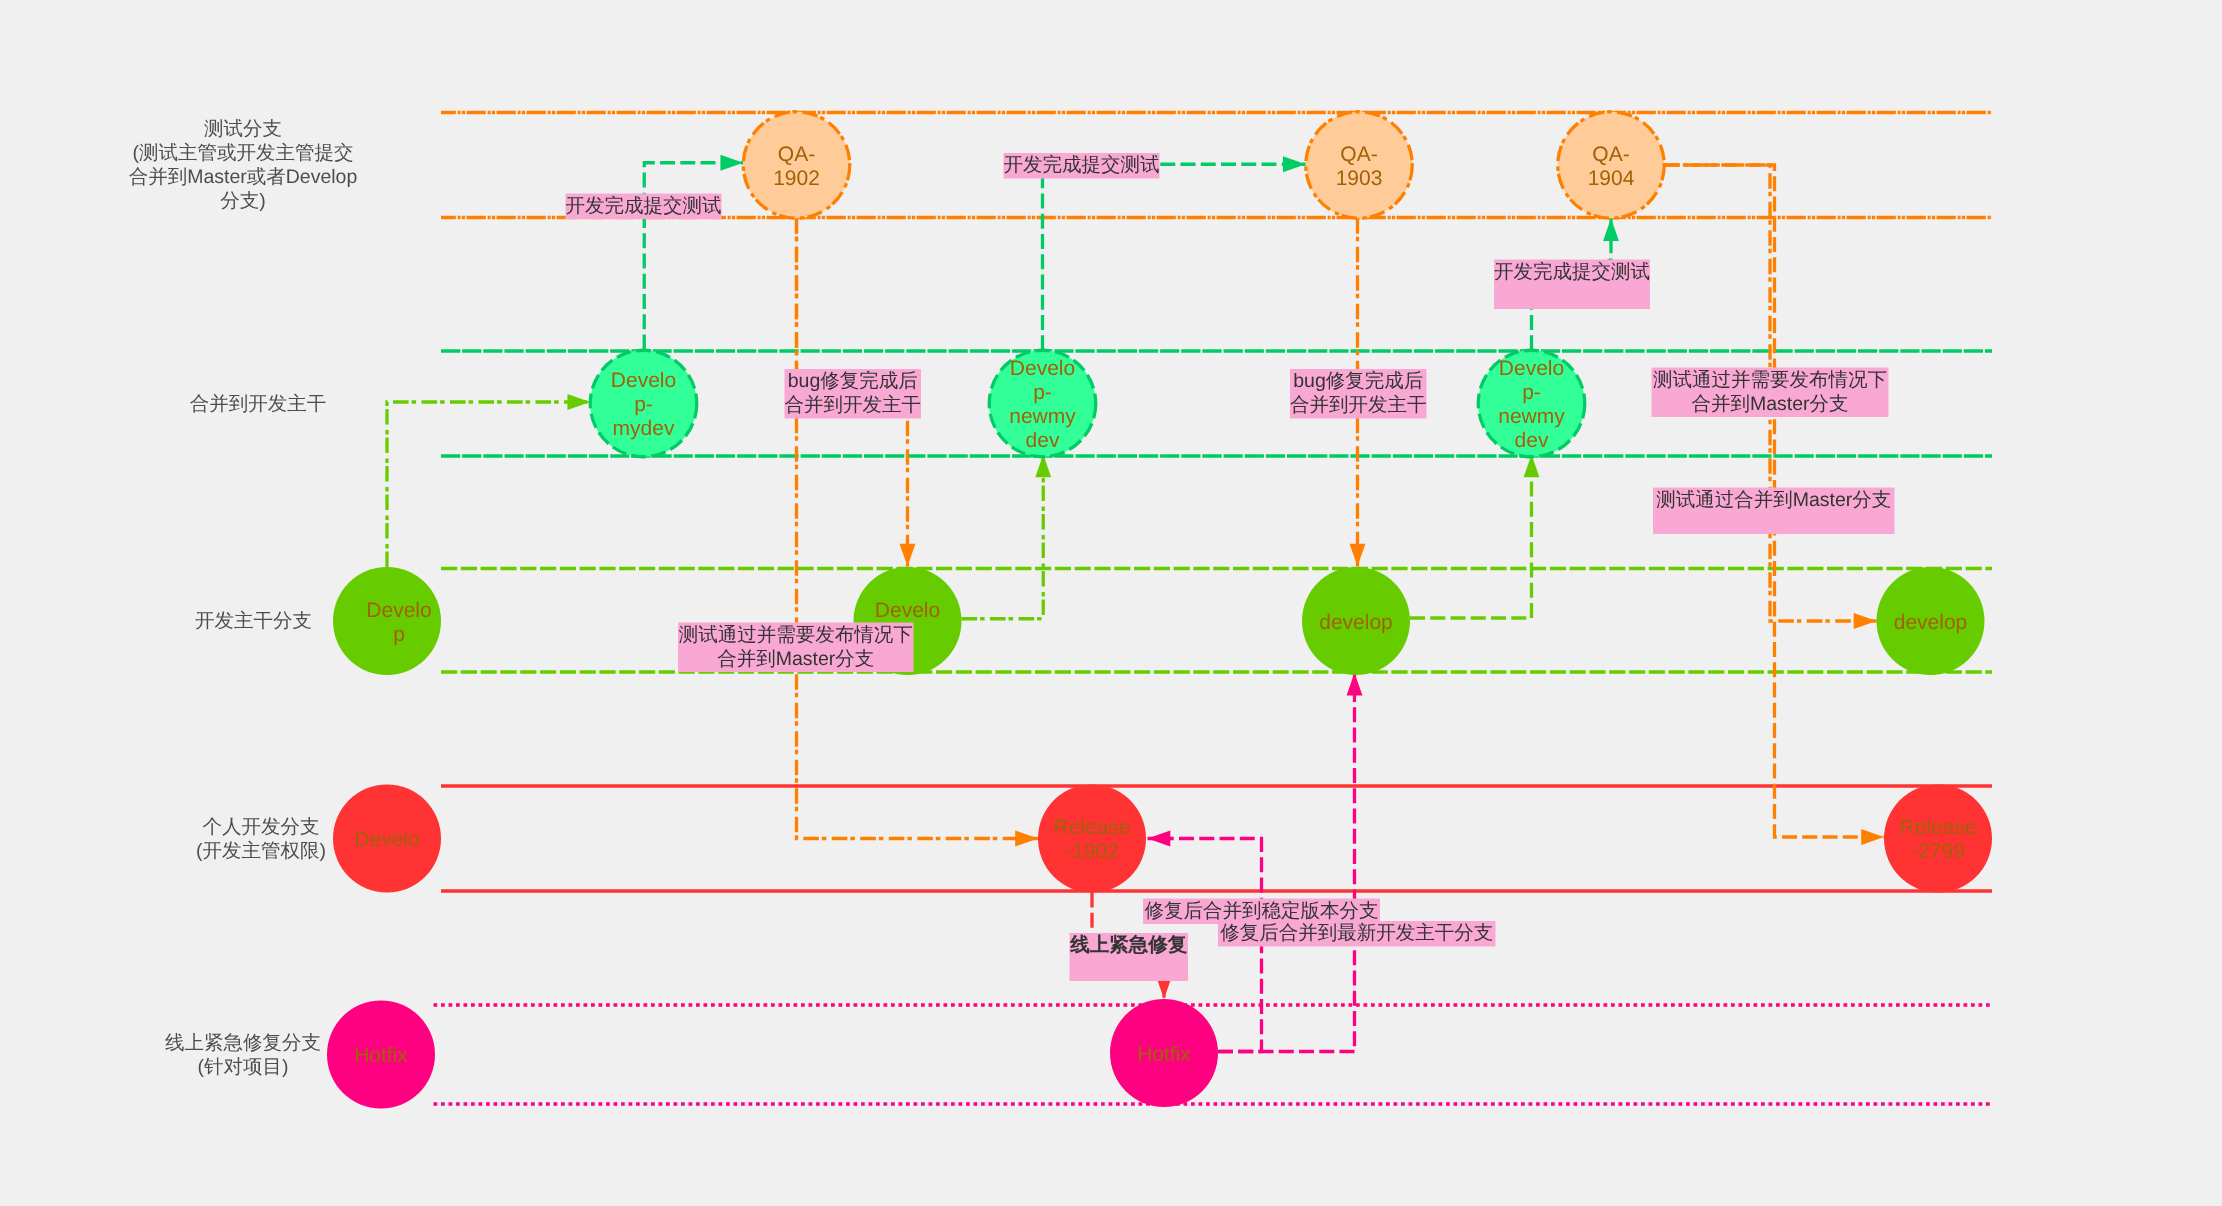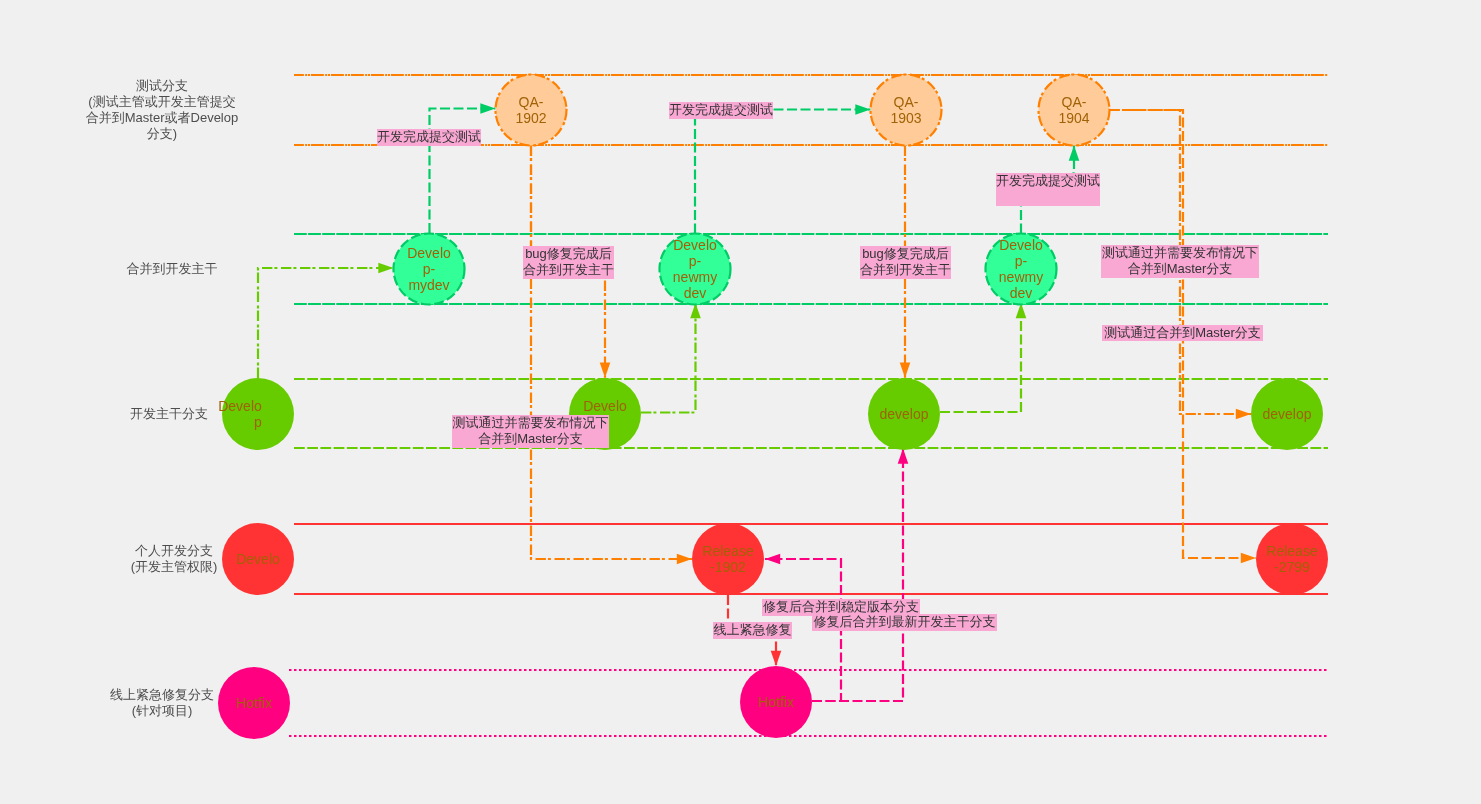--- a/index.html
+++ b/index.html
@@ -95,21 +95,21 @@
 <span>p-</span>
 <span>mydev</span></div>
       <div class="node-label" style="left: 695px; top: 269px;"><span>Develo</span>
 <span>p-</span>
 <span>newmy</span>
 <span>dev</span></div>
       <div class="node-label" style="left: 1021px; top: 269px;"><span>Develo</span>
 <span>p-</span>
 <span>newmy</span>
 <span>dev</span></div>
-      <div class="node-label" style="left: 240px; top: 414px; text-align: right;"><span>Develo</span>
+      <div class="node-label" style="left: 266px; top: 414px;"><span>Develo</span>
 <span>p</span></div>
       <div class="node-label" style="left: 605px; top: 414px;"><span>Develo</span>
 <span>p</span></div>
       <div class="node-label" style="left: 904px; top: 414px;"><span>develop</span></div>
       <div class="node-label" style="left: 1287px; top: 414px;"><span>develop</span></div>
       <div class="node-label" style="left: 258px; top: 559px;"><span>Develo</span></div>
       <div class="node-label" style="left: 728px; top: 559px;"><span>Release</span>
 <span>-1902</span></div>
       <div class="node-label" style="left: 1292px; top: 559px;"><span>Release</span>
 <span>-2799</span></div>
@@ -130,18 +130,18 @@
 <span>合并到开发主干</span></div>
       <div class="edge-label" style="left: 452px; top: 415px; width: 157px; height: 33px;"><span>测试通过并需要发布情况下</span>
 <span>合并到Master分支</span></div>
       <div class="edge-label" style="left: 669px; top: 102px; width: 104px; height: 17px;"><span>开发完成提交测试</span></div>
       <div class="edge-label" style="left: 860px; top: 246px; width: 91px; height: 33px;"><span>bug修复完成后</span>
 <span>合并到开发主干</span></div>
       <div class="edge-label" style="left: 996px; top: 173px; width: 104px; height: 33px;"><span>开发完成提交测试</span>
 <span></span></div>
       <div class="edge-label" style="left: 1101px; top: 245px; width: 158px; height: 33px;"><span>测试通过并需要发布情况下</span>
 <span>合并到Master分支</span></div>
-      <div class="edge-label" style="left: 1102px; top: 325px; width: 161px; height: 16px;"><span>测试通过合并到Master分支</span></div>
-      <div class="edge-label" style="left: 713px; top: 622px; width: 79px; height: 17px;"><span>线上紧急修复</span></div>
+      <div class="edge-label" style="left: 1102px; top: 325px; width: 161px; height: 31px;"><span>测试通过合并到Master分支</span></div>
+      <div class="edge-label" style="left: 713px; top: 622px; width: 79px; height: 32px; font-weight: bold;"><span>线上紧急修复</span></div>
       <div class="edge-label" style="left: 762px; top: 599px; width: 158px; height: 17px;"><span>修复后合并到稳定版本分支</span></div>
       <div class="edge-label" style="left: 812px; top: 614px; width: 185px; height: 17px;"><span>修复后合并到最新开发主干分支</span></div>
     </div>
 </div>
 
 </body></html>

